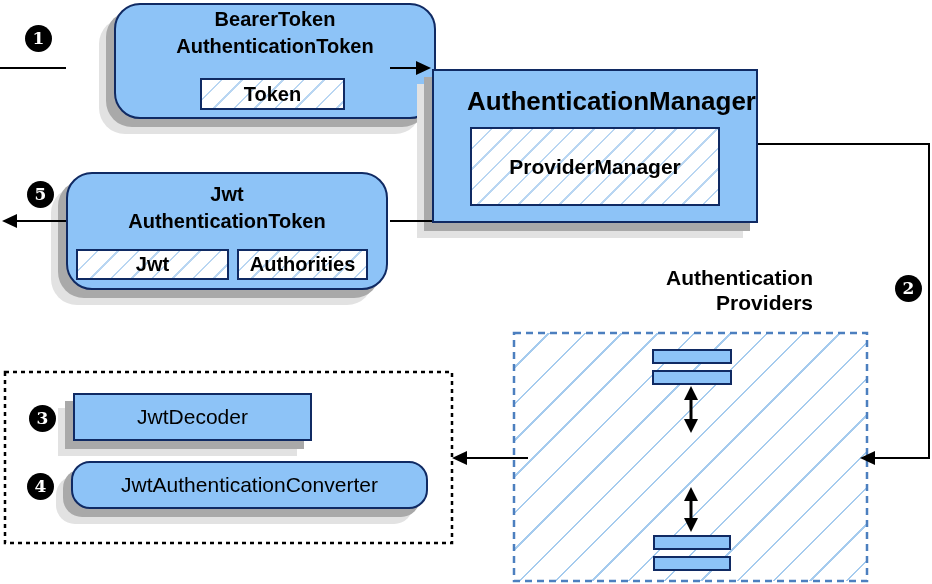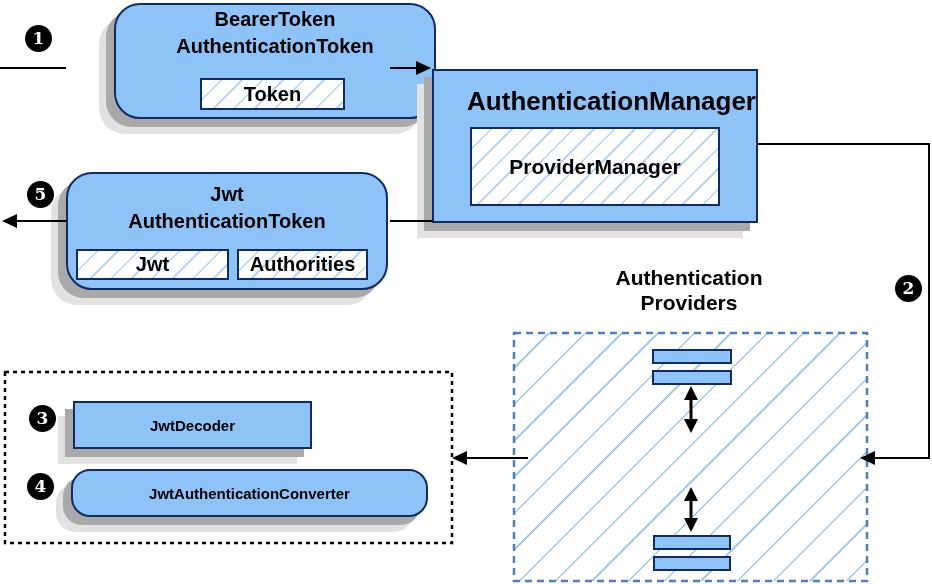--- a/index.html
+++ b/index.html
@@ -8,42 +8,42 @@
     font-family:"Liberation Sans",sans-serif;background:#fff;color:#000;
   }
   .node{
     position:absolute;box-sizing:border-box;
     background:#8dc3f7;border:2px solid #102a63;
     box-shadow:-8px 8px 0 #a9a9a9,-15px 15px 0 #e2e2e2;
     font-weight:bold;text-align:center;
   }
   .rounded{border-radius:26px;}
   .node .title{font-size:20px;line-height:27px;}
-  .single{display:flex;align-items:center;justify-content:center;font-size:15px;font-weight:bold;margin-top:8px;}
+  .single{display:flex;align-items:center;justify-content:center;font-size:21px;font-weight:normal;}
   .chip{
     position:absolute;box-sizing:border-box;border:2px solid #102a63;
     display:flex;align-items:center;justify-content:center;
     font-weight:bold;font-size:20px;
     background:repeating-linear-gradient(135deg,rgba(255,255,255,0) 0 13px,#b9d6f2 13px 14.5px),#fff;
   }
   .group-hatch{
     position:absolute;box-sizing:border-box;
     background:repeating-linear-gradient(135deg,rgba(255,255,255,0) 0 24px,#a5cbee 24px 25.7px),#fff;
   }
   .bar{
     position:absolute;box-sizing:border-box;
     background:#8dc3f7;border:2px solid #102a63;
   }
   .badge{
     position:absolute;width:27px;height:27px;border-radius:50%;
     background:#000;color:#fff;display:flex;align-items:center;justify-content:center;
     font-family:"DejaVu Serif",serif;font-weight:bold;font-size:17px;line-height:1;
   }
   .flabel{
-    position:absolute;font-weight:bold;font-size:21px;line-height:25px;text-align:center;
+    position:absolute;font-weight:bold;font-size:21px;line-height:25px;text-align:right;
   }
   #edge-layer{position:absolute;left:0;top:0;z-index:10;pointer-events:none;}
 </style>
 </head>
 <body>
 
 <div id="canvas">
 
   <div class="group-hatch" style="left:514px;top:333px;width:353px;height:248px;"></div>
 

